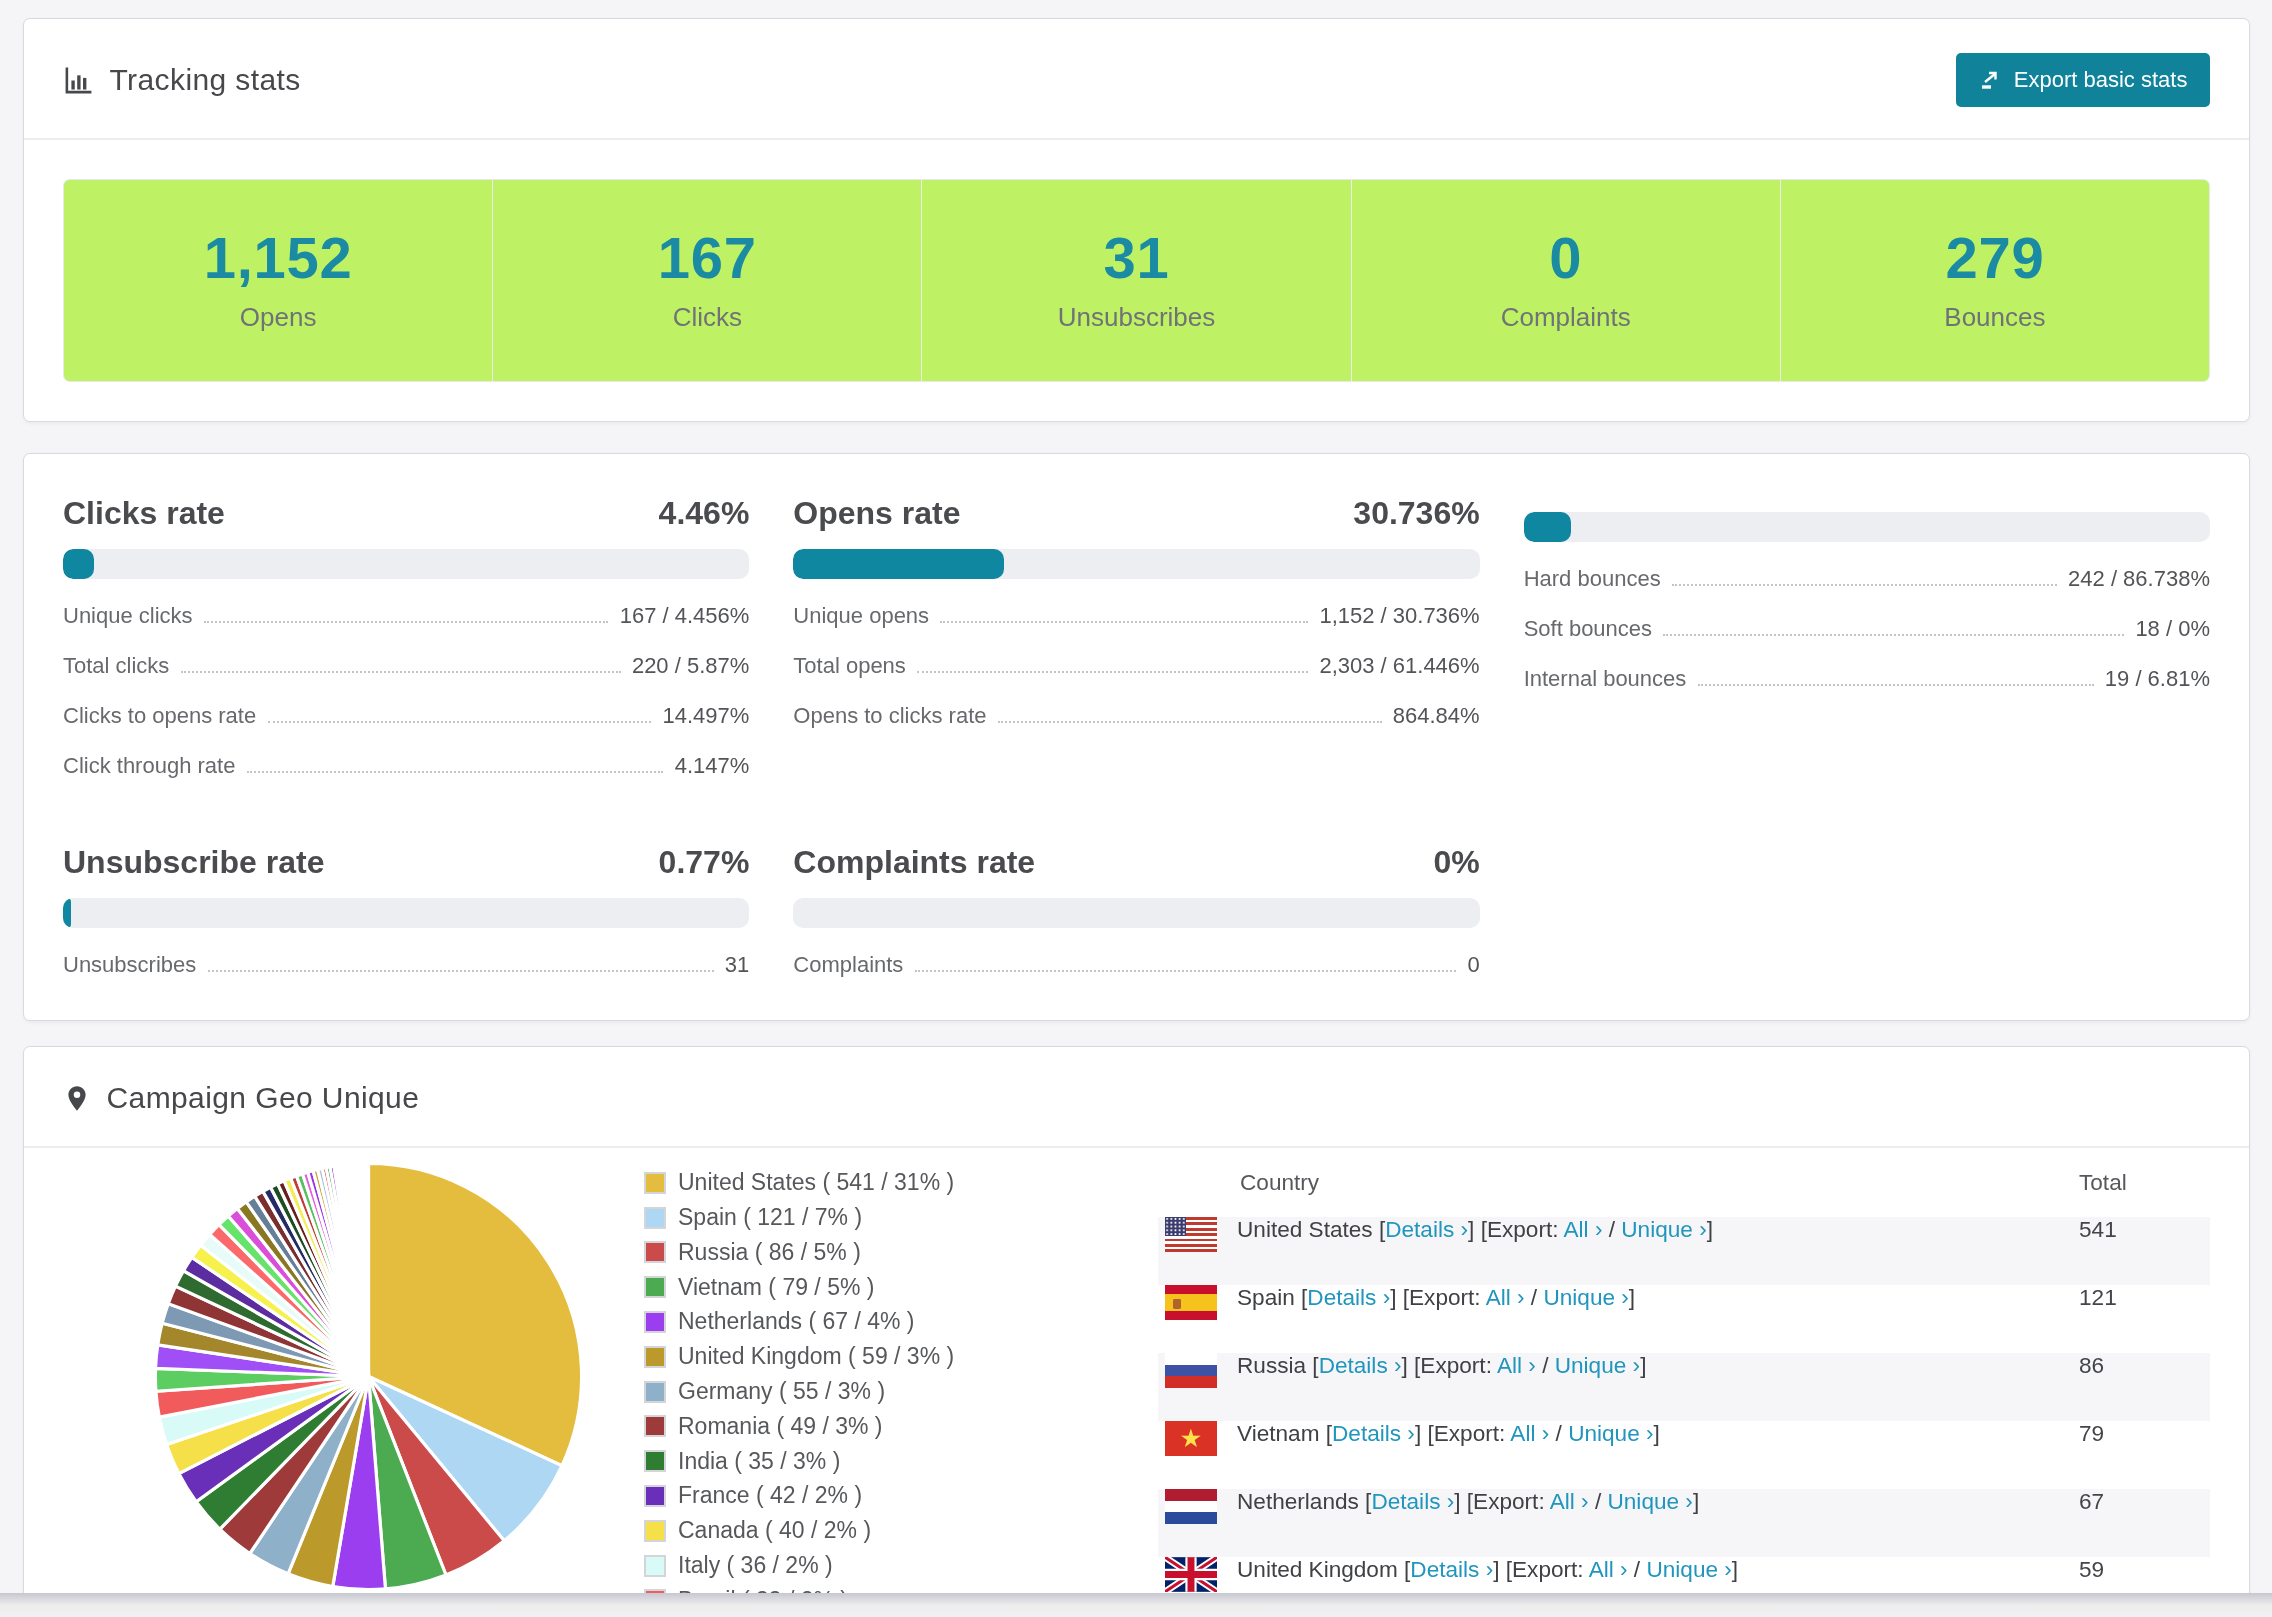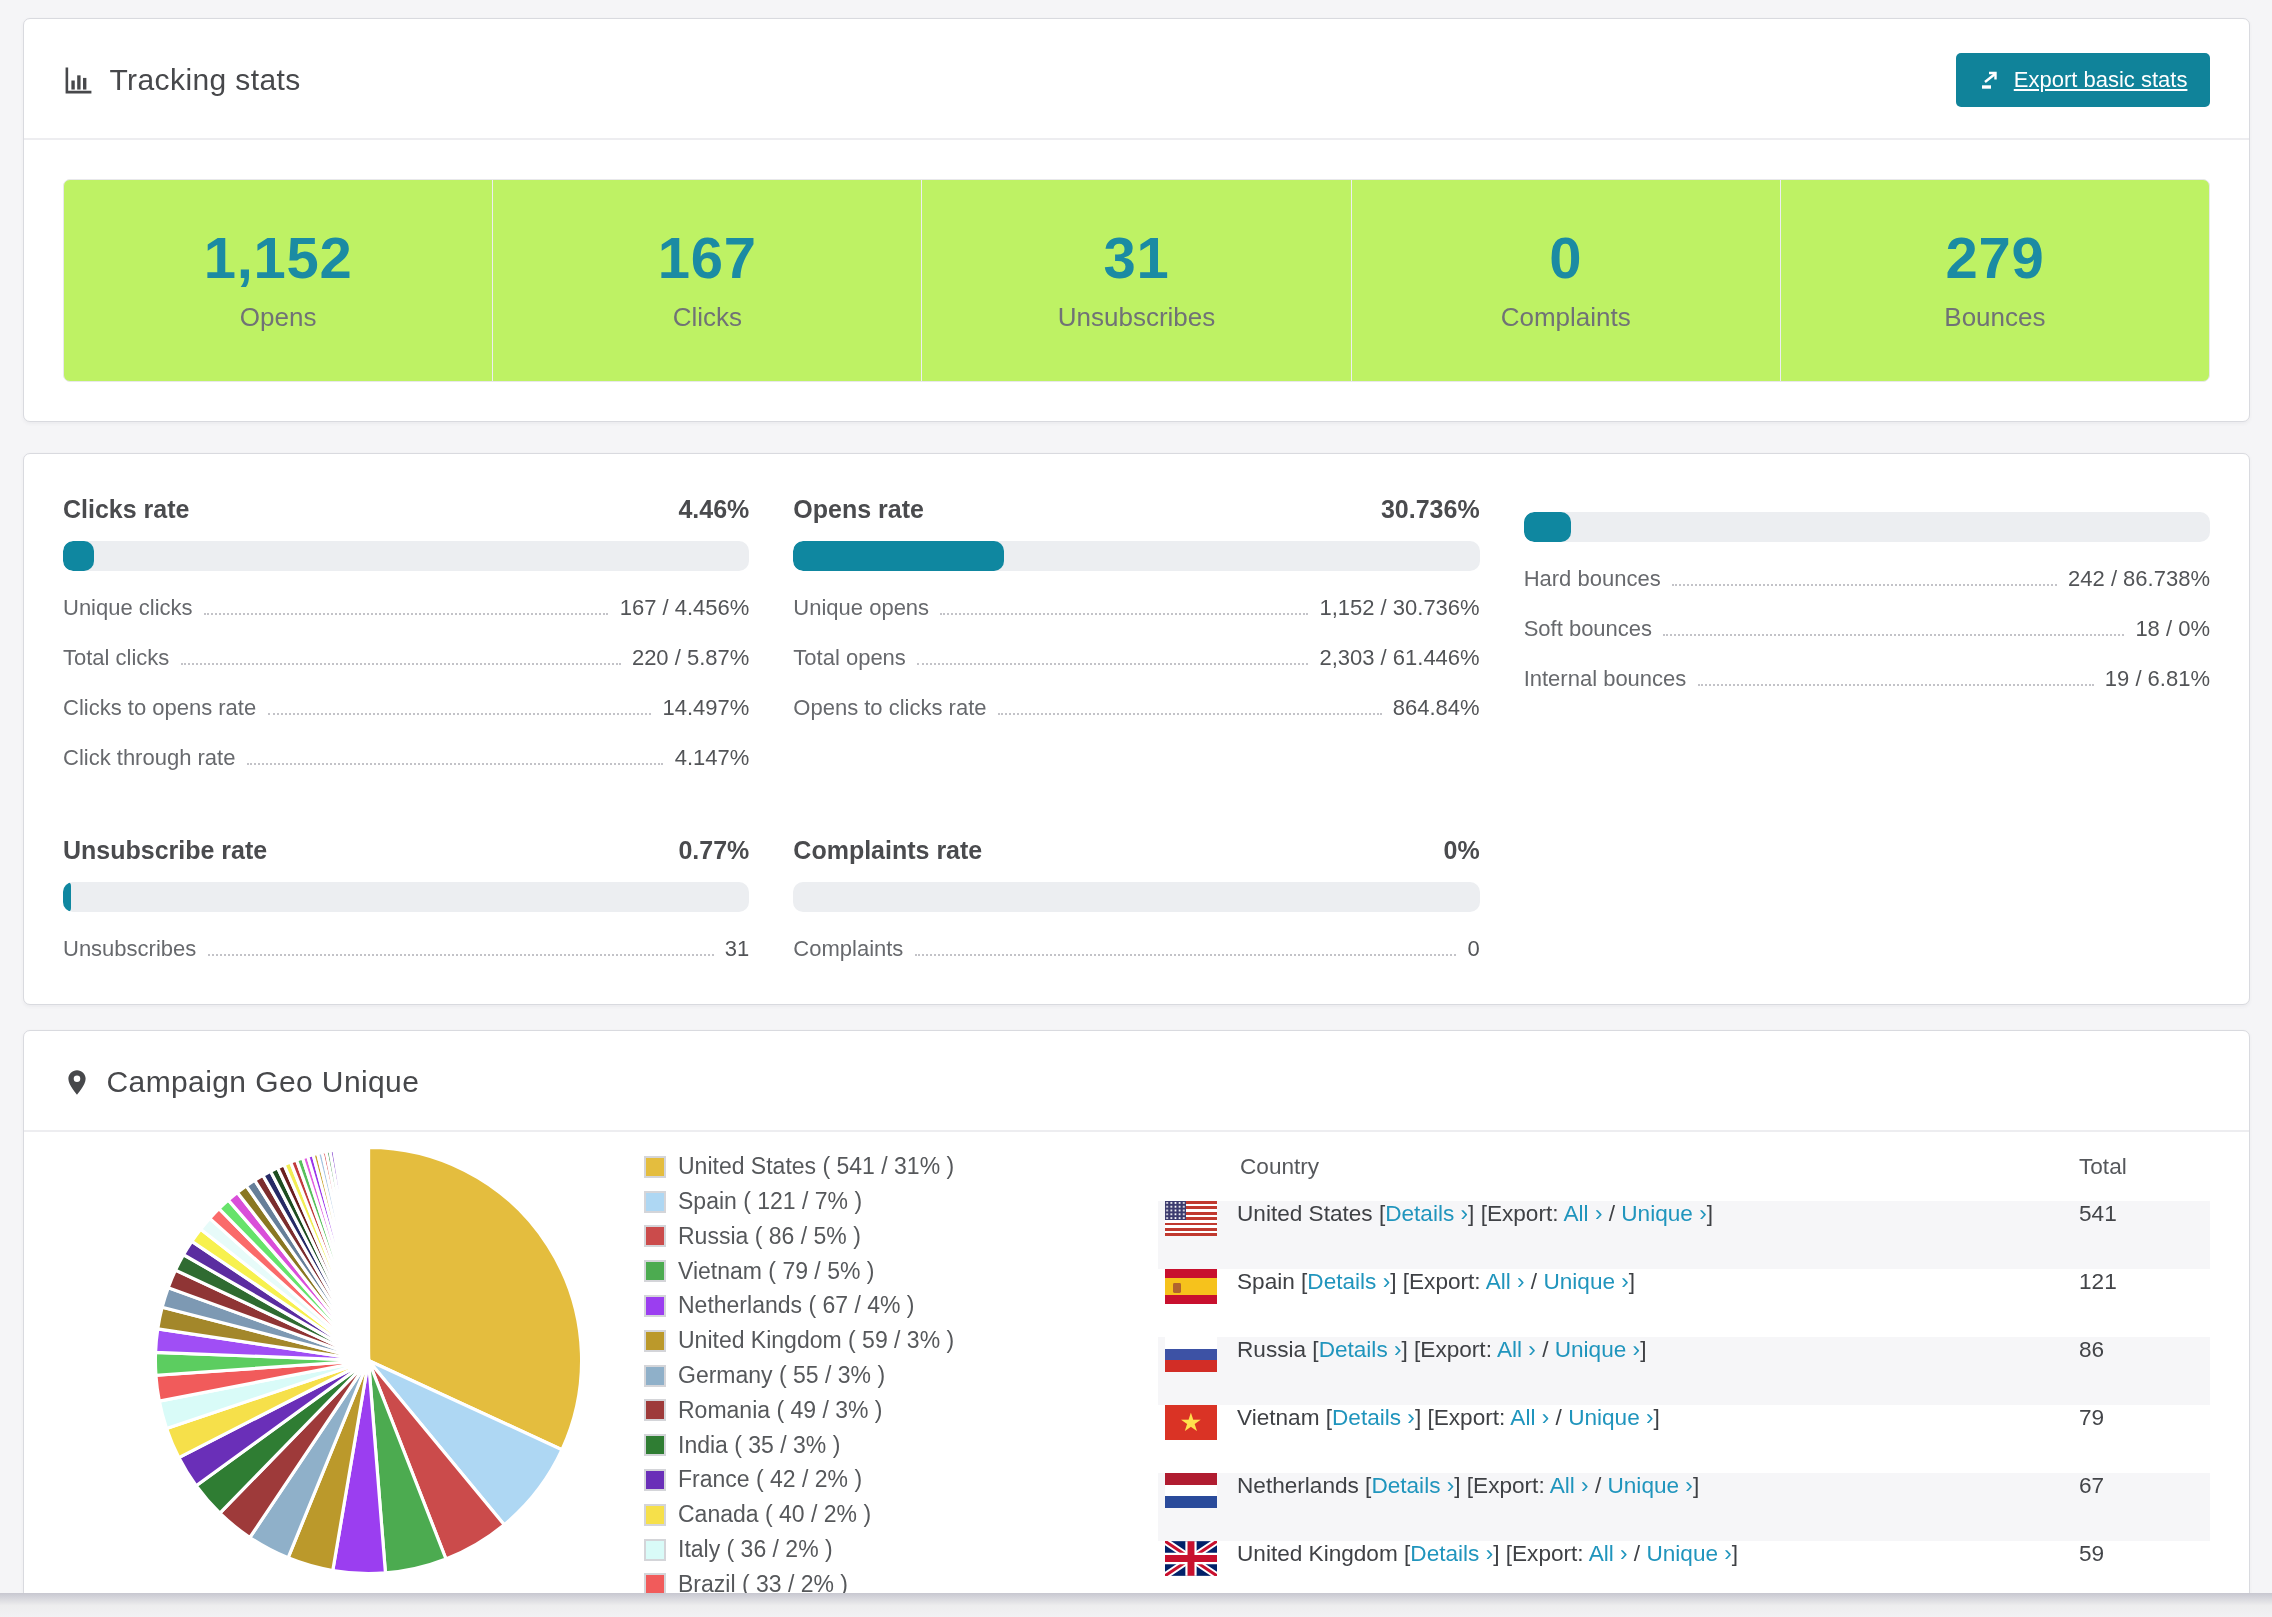--- a/index.html
+++ b/index.html
@@ -26,33 +26,33 @@
   }
   .card-head{display:flex;align-items:center;padding:34px 39px 31px;position:relative}
   .card-head .head-icon{display:inline-flex;margin-right:15.5px}
   .head-title{font-size:30px;font-weight:500;color:#47484b;letter-spacing:0.4px}
   .hr{height:1.4px;background:var(--divider)}
   
   .card-tracking{margin-bottom:31px}
   .export-btn{
     margin-left:auto;display:flex;align-items:center;gap:11.3px;
     background:var(--accent);color:#fff;border:none;border-radius:5px;
-    font-size:22px;font-family:inherit;padding:14px 22.6px;cursor:pointer;text-decoration:underline;
+    font-size:22px;font-family:inherit;padding:14px 22.6px;cursor:pointer;
   }
   .tracking-body{padding:39px}
   .stats-box{display:flex;border:1.4px solid #e8e8eb;border-radius:7px;background:#bef264}
   .stat-cell{flex:1;text-align:center;padding:44px 0 48px;border-right:1.4px solid #ededf0}
   .stat-cell:last-child{border-right:none}
   .stat-value{font-size:58px;font-weight:700;color:var(--num);letter-spacing:0.7px}
   .stat-label{font-size:26px;color:#707276;margin-top:11.3px}
   
   .card-rates{margin-bottom:25.4px;padding:41px 39px 42px}
   .rates-grid{display:grid;grid-template-columns:repeat(3,1fr);column-gap:44px;row-gap:65px}
   .rate-head{display:flex;justify-content:space-between;align-items:baseline}
-  .rate-title,.rate-value{font-size:25px;font-weight:700;color:#4a4b4e}
+  .rate-title,.rate-value{font-size:32px;font-weight:700;color:#4a4b4e}
   .rate-bar{height:30px;border-radius:10px;background:var(--track);margin-top:17px;overflow:hidden}
   .rate-fill{height:100%;border-radius:10px;background:#0f87a0}
   .rate-rows{margin-top:20px}
   .rate-row{display:flex;align-items:flex-end;margin-top:24px;font-size:22px}
   .rate-row .rl{color:#67696d;white-space:nowrap}
   .rate-row .leader{flex:1;border-bottom:2.1px dotted #c3c3c8;margin:0 11.3px 5.6px}
   .rate-row .rv{color:#525457;white-space:nowrap}
   
   .card-geo{height:776px;overflow:hidden;position:relative}
   .geo-body{display:flex;align-items:flex-start;padding:1.4px 39px 0}

